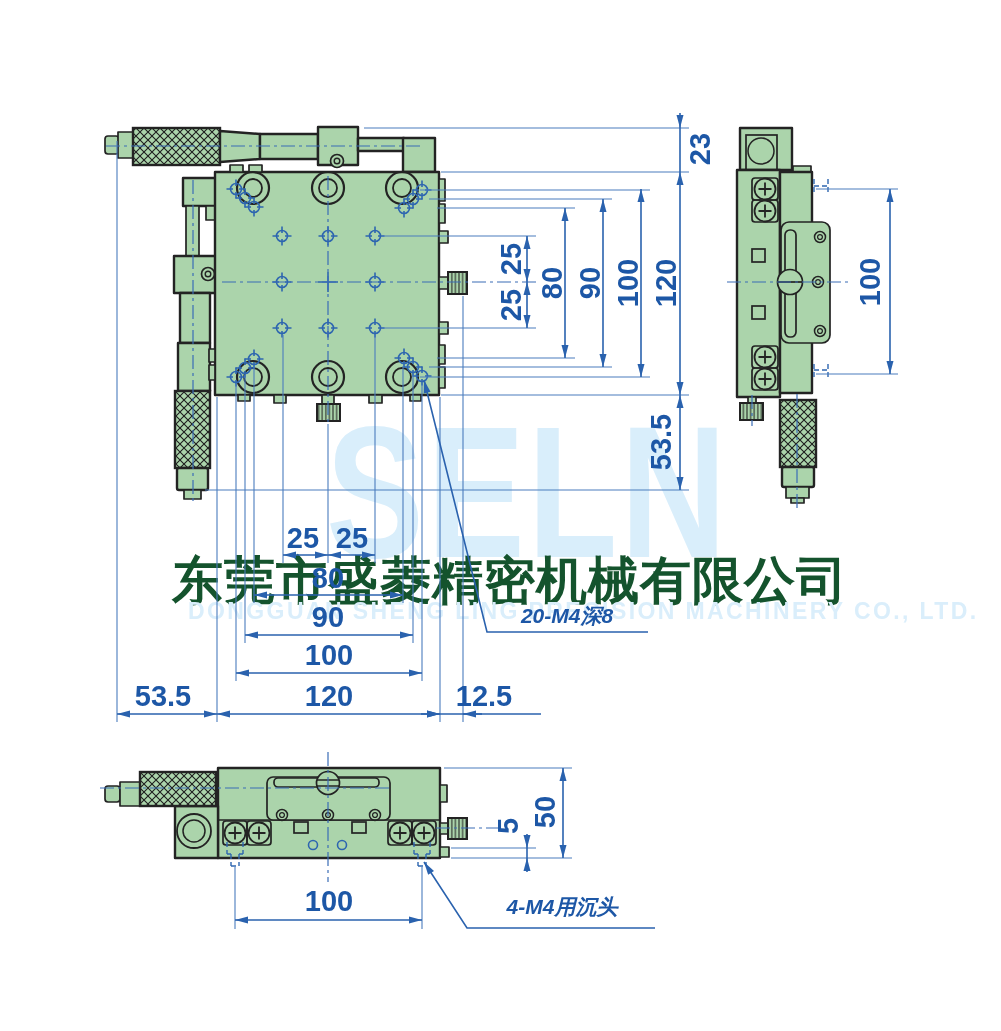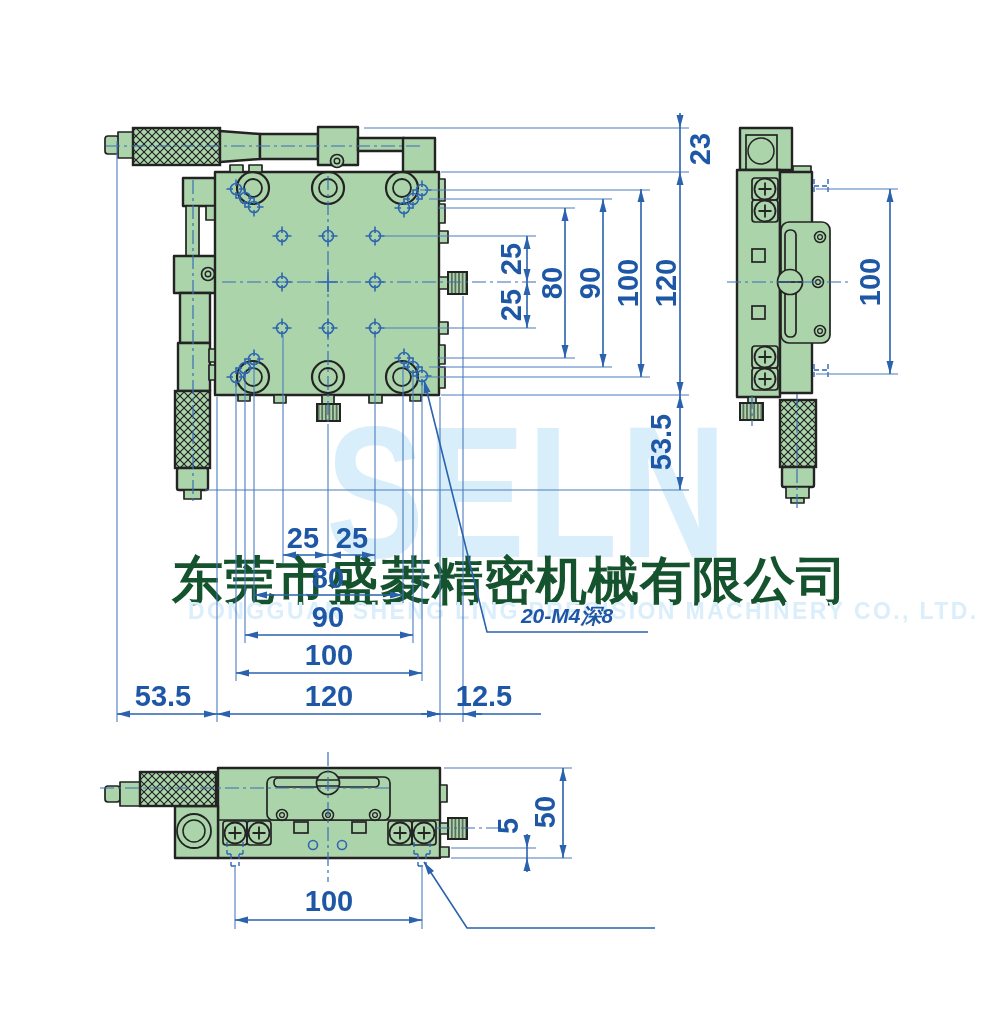--- a/index.html
+++ b/index.html
@@ -333,14 +333,15 @@
   <span class="dimtxt" style="left:163px;top:696px">53.5</span>
   <span class="dimtxt" style="left:484px;top:696px">12.5</span>
 
   <span class="dimtxt rot" style="left:870px;top:282px">100</span>
 
   <span class="dimtxt" style="left:329px;top:901px">100</span>
   <span class="dimtxt rot" style="left:508px;top:826px">5</span>
   <span class="dimtxt rot" style="left:545px;top:812px">50</span>
 
   <span class="dimtxt lbl" style="left:567px;top:615px">20-M4深8</span>
+  <span class="dimtxt lbl" style="left:562px;top:906px">4-M4用沉头</span>
 
 </div>
 
 </body></html>

